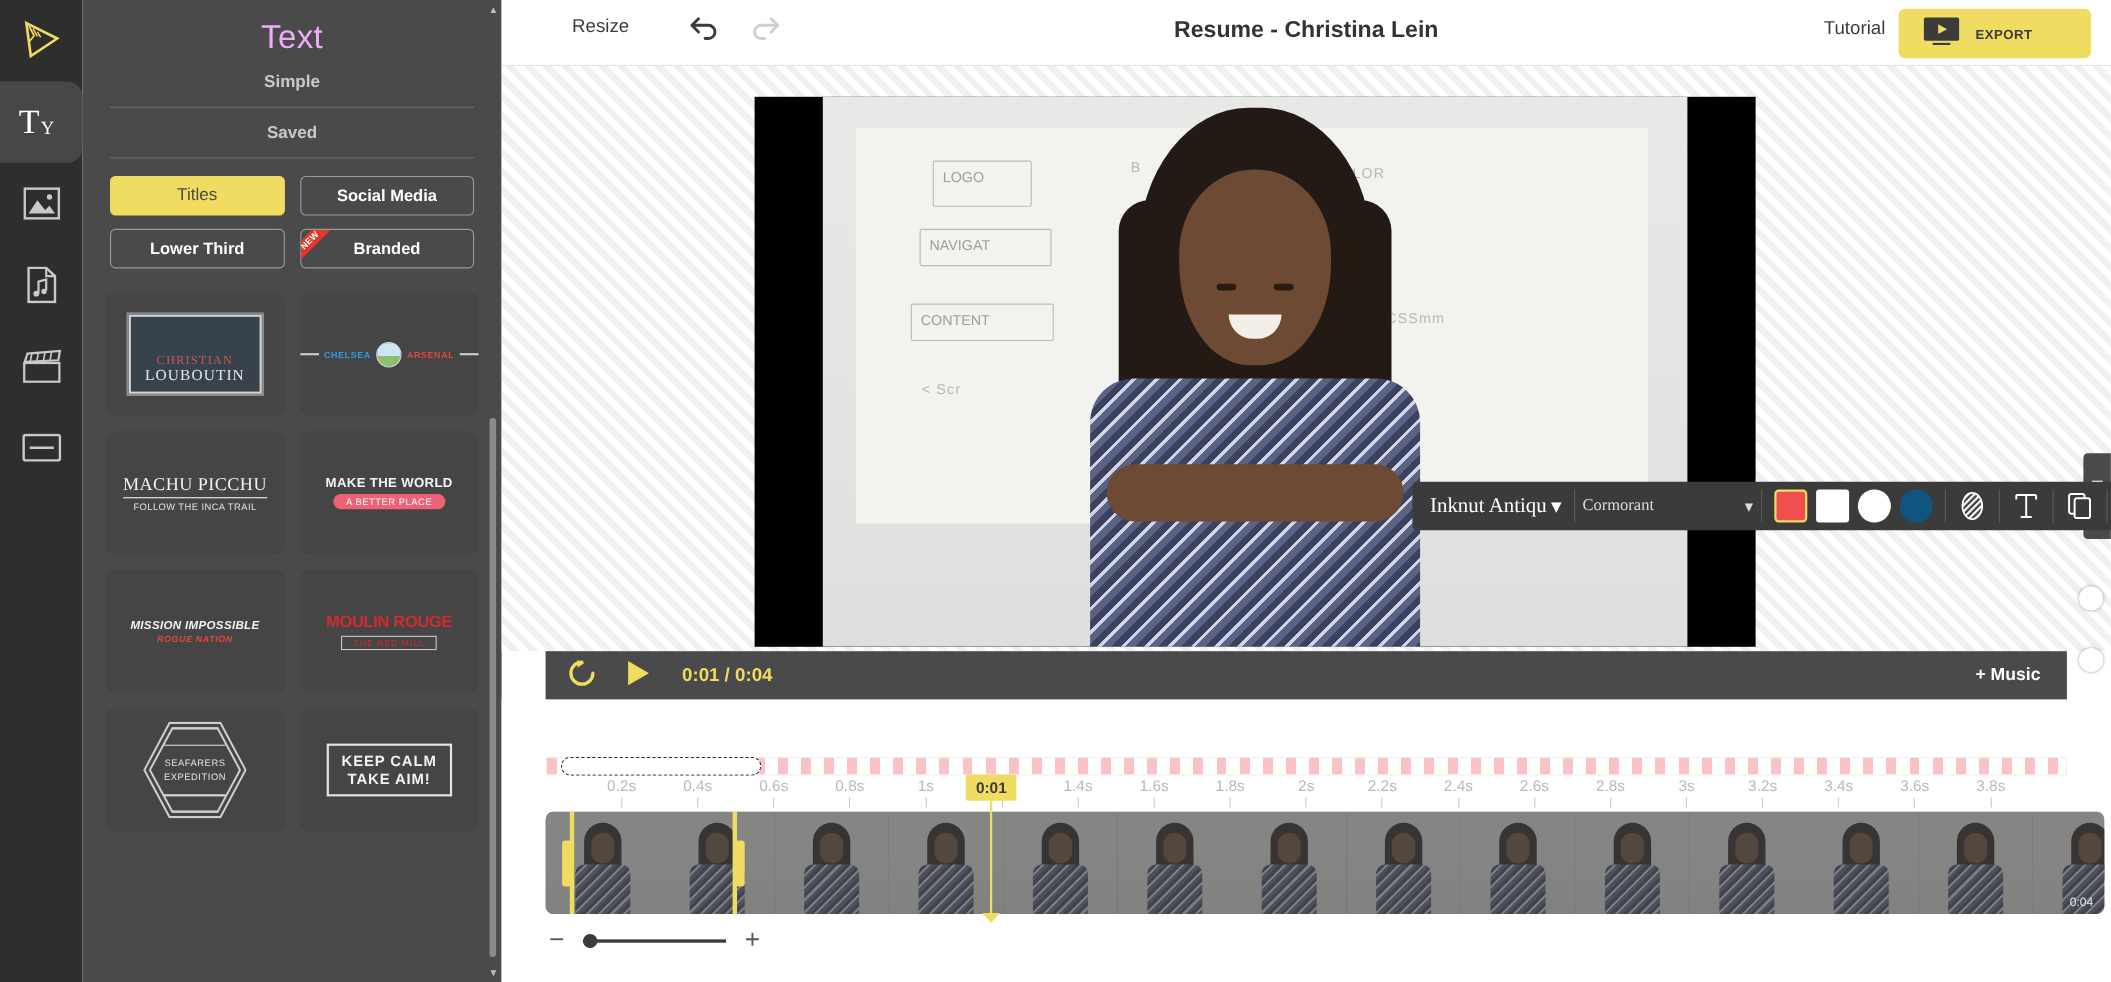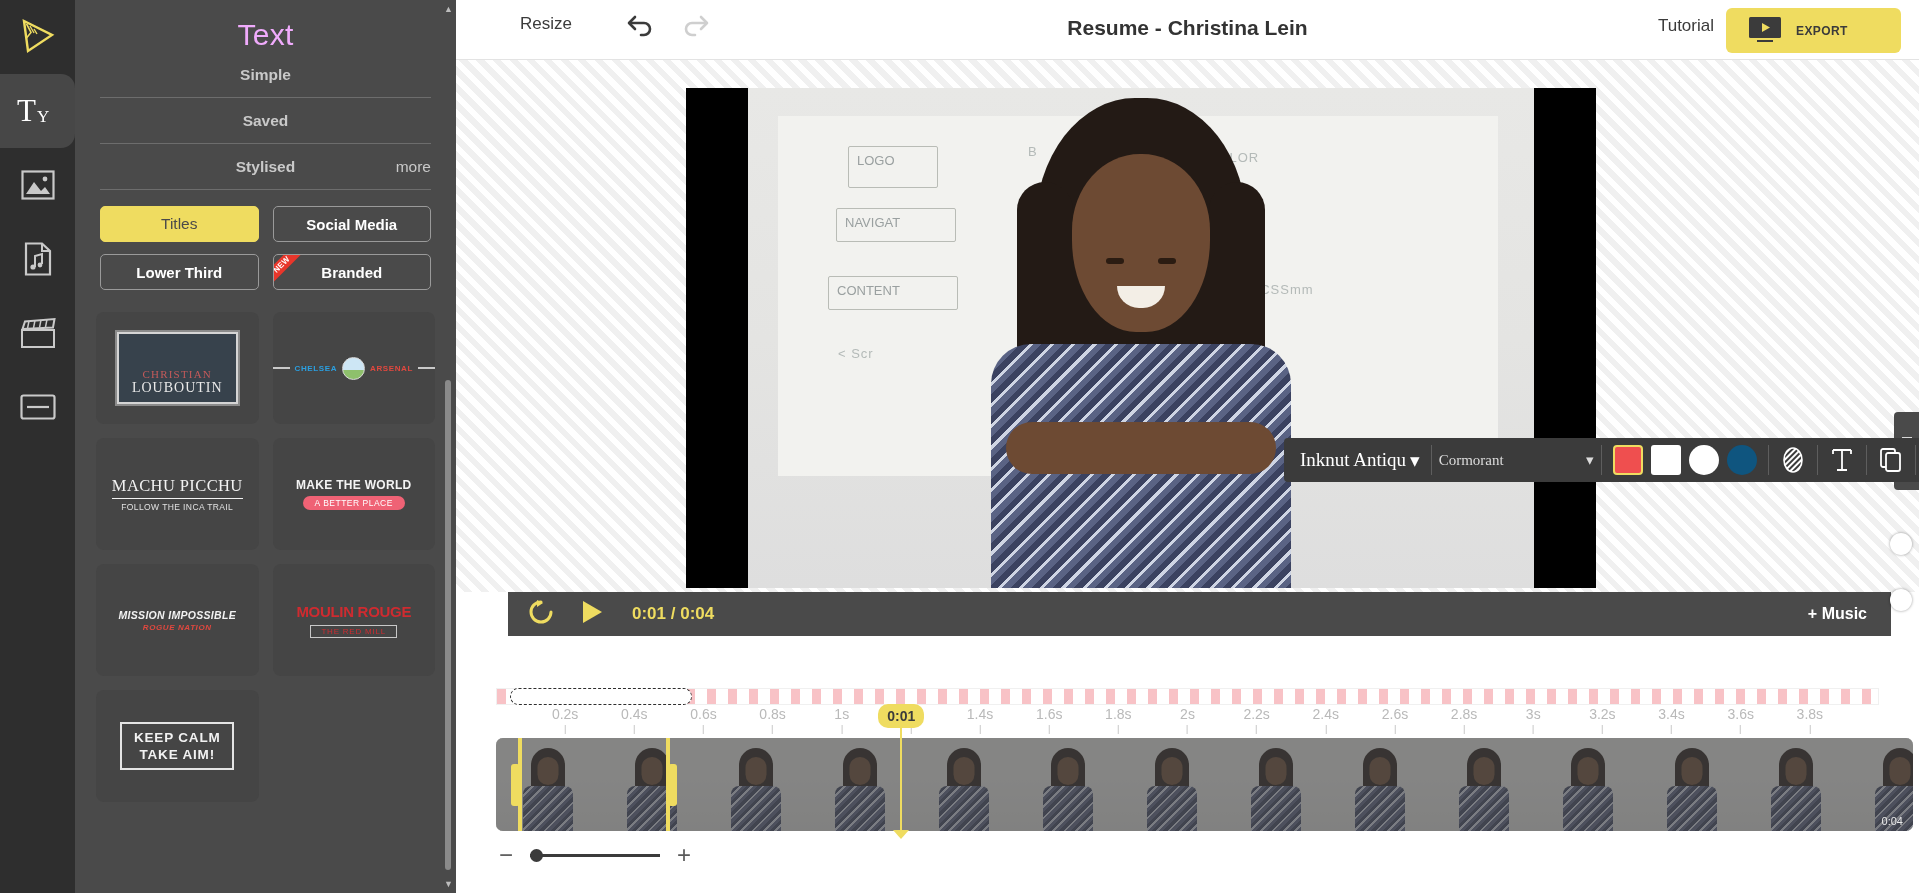--- a/index.html
+++ b/index.html
@@ -289,21 +289,21 @@
     font-size: 40px; letter-spacing: 1.6px; text-shadow: 2px 2px 2px rgba(0,0,0,.35);
   }
   .handle {
     position: absolute; width: 22px; height: 22px; background: #fff;
     border-radius: 50%; box-shadow: 0 0 3px rgba(0,0,0,.4); z-index: 38;
   }
 
   
   .playbar {
     position: absolute; left: 496px; top: 592px; width: 1383px; height: 44px;
-    background: #4a4a4a; display: flex; align-items: center; margin-left: 12px;
+    background: #4a4a4a; display: flex; align-items: center;
   }
   .pb-loop { margin-left: 20px; cursor: pointer; }
   .pb-play { margin-left: 26px; cursor: pointer; }
   .pb-time { margin-left: 28px; color: #efdc60; font-size: 17px; font-weight: bold; }
   .pb-music { margin-left: auto; margin-right: 24px; color: #fff; font-size: 16px; font-weight: bold; cursor: pointer; }
 
   
   .timeline { position: absolute; left: 456px; top: 636px; right: 0; bottom: 0; background: #fff; }
   .ruler-strip {
     position: absolute; left: 40px; top: 52px; right: 40px; height: 17px;
@@ -437,24 +437,20 @@
 
   <div class="panel">
     <div class="panel-title">Text</div>
 
     <div class="panel-sect">
       <span class="lbl">Simple</span>
     </div>
     <div class="panel-sect">
       <span class="lbl">Saved</span>
     </div>
-    <div class="panel-sect">
-      <span class="lbl">Stylised</span>
-      <span class="more">more</span>
-    </div>
 
     <div class="cat-grid">
       <div class="cat-btn sel">
         <span>Titles</span>
       </div>
       <div class="cat-btn">
         <span>Social Media</span>
       </div>
       <div class="cat-btn">
         <span>Lower Third</span>
@@ -505,20 +501,34 @@
         </div>
       </div>
 
       <div class="tmpl-cell">
         <div class="tmpl-inner t-moulin">
           <div class="l1">MOULIN ROUGE</div>
           <div class="l2">THE RED MILL</div>
         </div>
       </div>
 
+      <div class="tmpl-cell">
+        <div class="tmpl-inner t-sea">
+          <div class="hex"></div>
+          <div class="hex2"></div>
+          <div class="lines">
+            <div class="r"></div>
+            <div class="tx">
+              <div>SEAFARERS</div>
+              <div>EXPEDITION</div>
+            </div>
+            <div class="r"></div>
+          </div>
+        </div>
+      </div>
 
       <div class="tmpl-cell">
         <div class="tmpl-inner t-keep">
           <div>KEEP CALM</div>
           <div>TAKE AIM!</div>
         </div>
       </div>
 
     </div>
 
@@ -723,21 +733,21 @@
         </div>
         <div class="tick" style="left: 90%;">
           <div class="lab">3.6s</div>
           <div class="mk"></div>
         </div>
         <div class="tick" style="left: 95%;">
           <div class="lab">3.8s</div>
           <div class="mk"></div>
         </div>
       </div>
-    <div class="play-badge" style="left: 445.219px; border-radius: 10px;">0:01</div>
+    <div class="play-badge" style="left: 445.219px;">0:01</div>
     <div class="play-head" style="left: 445.219px;"></div>
 
     <div class="film-track">
         <div class="film-thumb" style="left: 1352px;">
           <div class="ft-person">
             <div class="ft-hair"></div>
             <div class="ft-face"></div>
             <div class="ft-body"></div>
           </div>
         </div>

